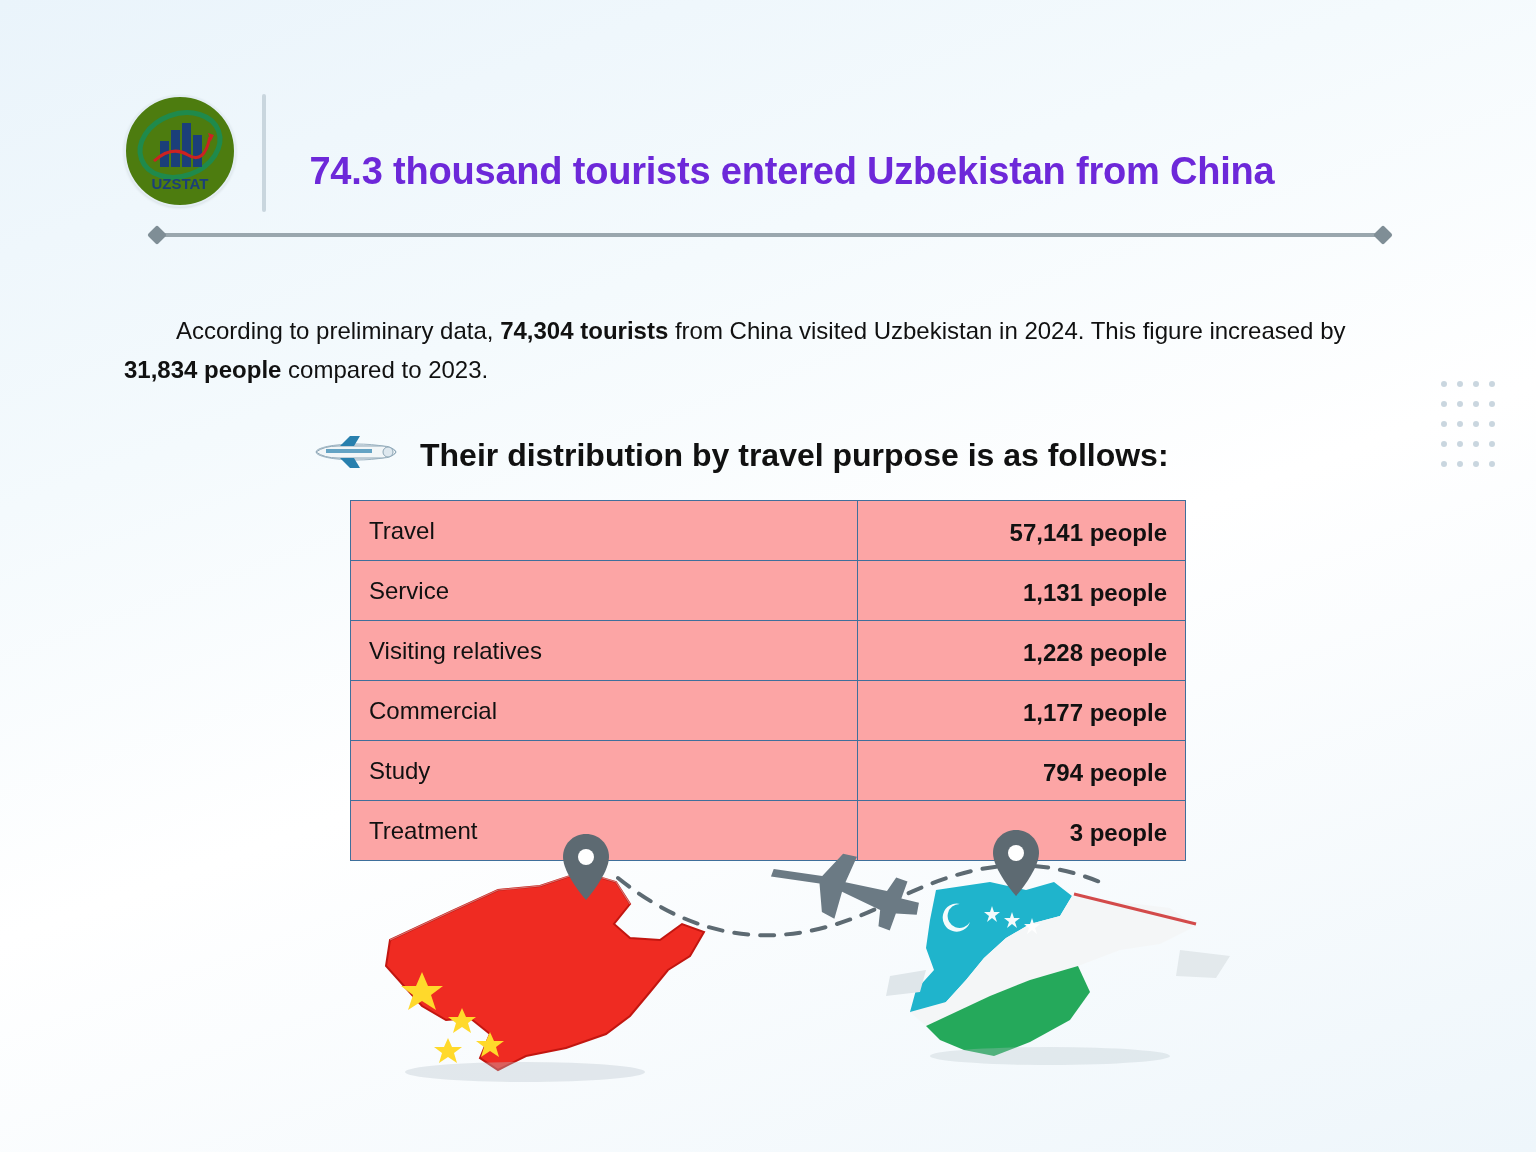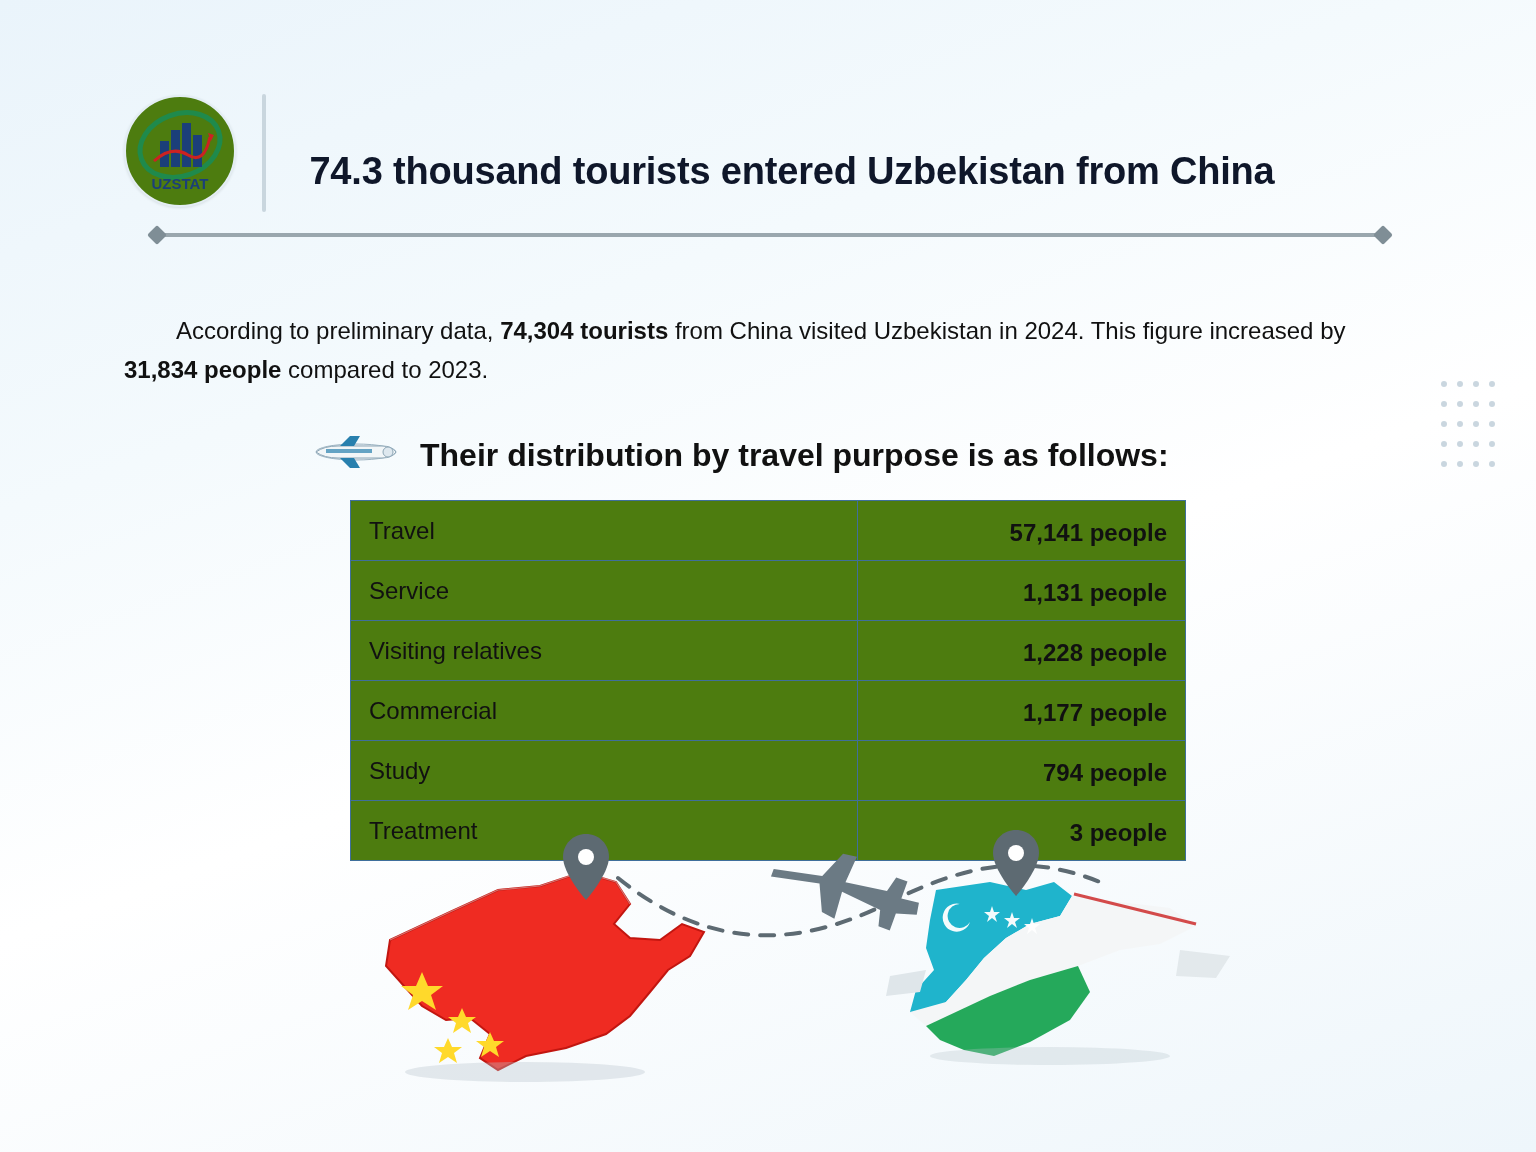--- a/index.html
+++ b/index.html
@@ -52,21 +52,21 @@
     margin-left: 24px;
     margin-right: 20px;
     flex: 0 0 auto;
   }
   .title {
     flex: 1 1 auto;
     text-align: center;
     font-size: 38px;
     line-height: 1.25;
     font-weight: bold;
-    color: #0f172a;
+    color: #6d28d9;
     letter-spacing: -0.2px;
     padding-right: 120px;
     margin-top: 37px;
   }
 
   
   .rule {
     position: absolute;
     top: 228px;
     left: 150px;
@@ -128,21 +128,21 @@
   }
 
   
   .table {
     position: absolute;
     top: 500px;
     left: 350px;
     width: 836px;
     border: 1px solid #3f6f9b;
     border-collapse: collapse;
-    background: #4d7c0f;
+    background: #fca5a5;
   }
   .table td {
     border: 1px solid #3f6f9b;
     height: 46px;
     padding: 0 18px;
     font-size: 24px;
     color: #111111;
   }
   .table td.label {
     width: 470px;

